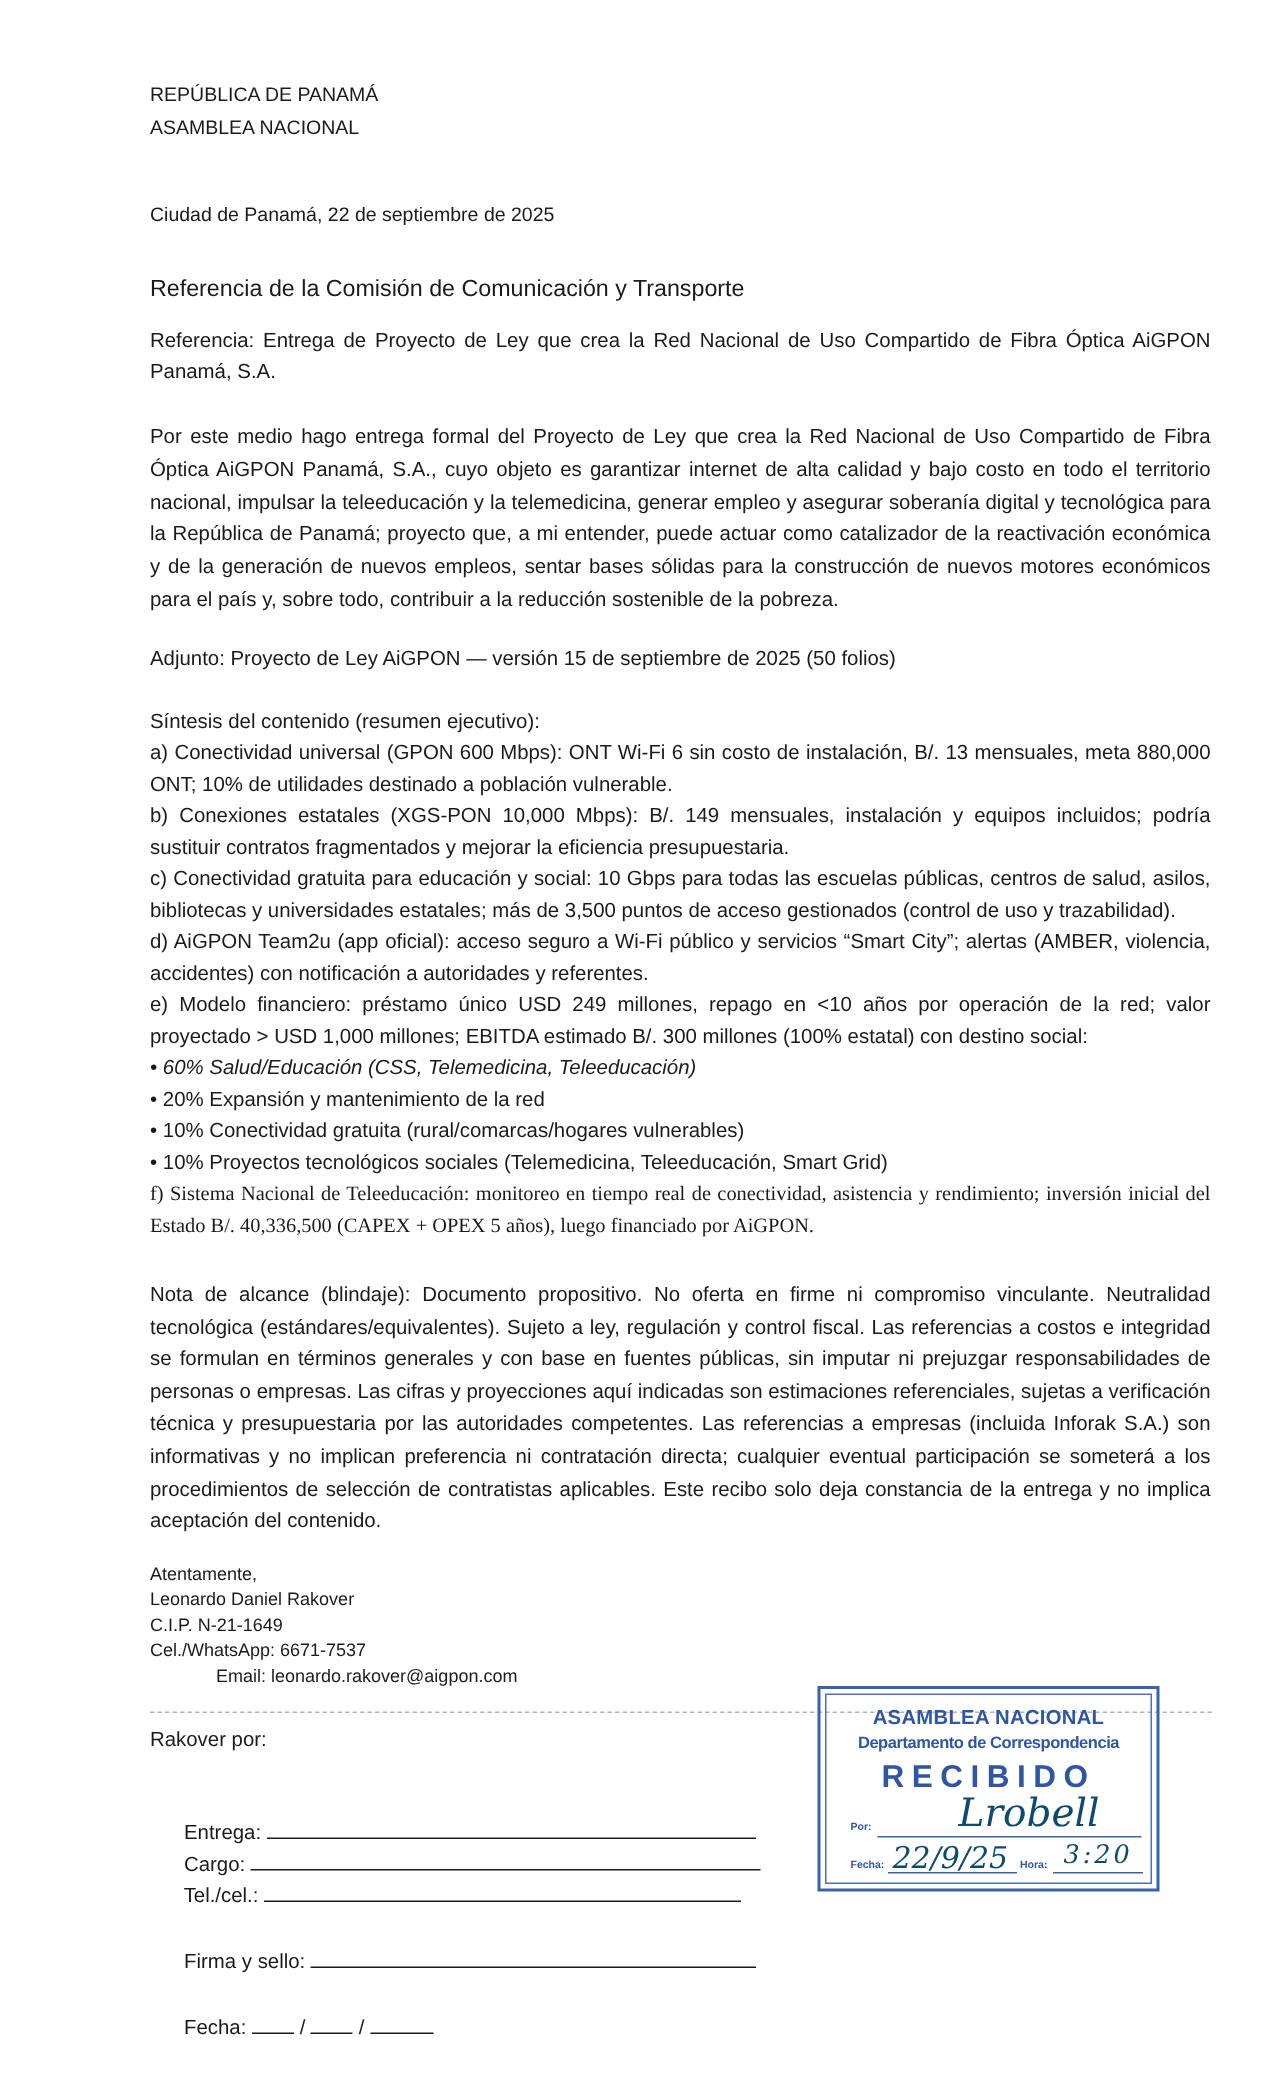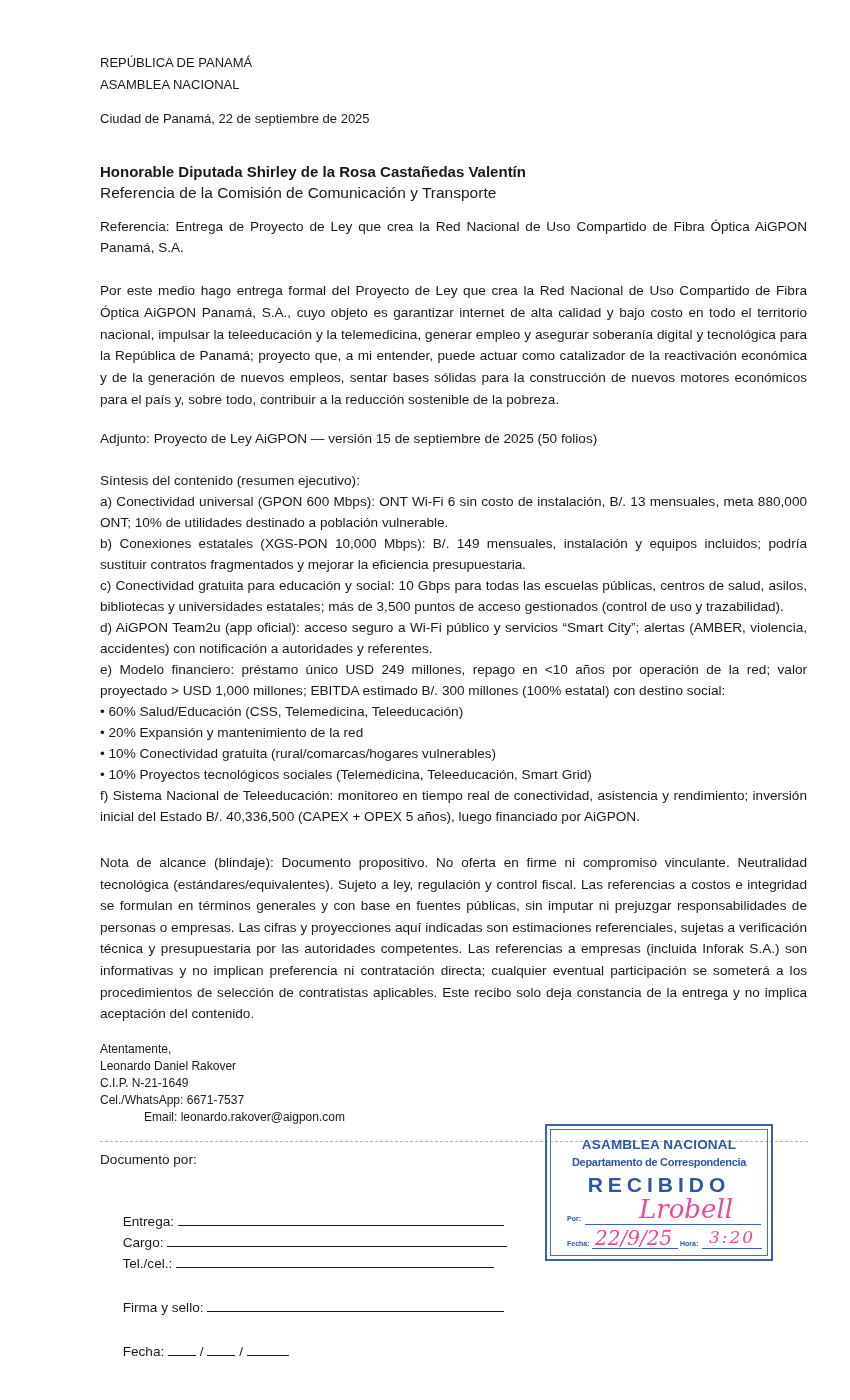--- a/index.html
+++ b/index.html
@@ -17,69 +17,68 @@
     .form-row { position: absolute; left: 100px; font-size: 13.6px; line-height: 20px; white-space: pre; }
     .blank { display: inline-block; border-bottom: 1px solid #1a1a1a; height: 14px; vertical-align: baseline; }
     .stamp { position: absolute; left: 545px; top: 1124px; width: 228px; height: 137px;
              border: 2px solid #3a62ad; color: #2f55a5; box-sizing: border-box; }
     .stamp-inner { position: absolute; left: 3px; top: 3px; right: 3px; bottom: 3px; border: 1.2px solid #4a70b8; }
     .stamp-title { position: absolute; left: 0; right: 0; top: 11px; text-align: center; font-weight: bold; font-size: 13.5px; letter-spacing: 0.2px; }
     .stamp-dept { position: absolute; left: 0; right: 0; top: 30px; text-align: center; font-weight: bold; font-size: 11px; letter-spacing: -0.3px; }
     .stamp-recibido { position: absolute; left: 0; right: 0; top: 47px; text-align: center; font-weight: bold; font-size: 21px; letter-spacing: 5px; }
     .stamp-label { position: absolute; font-size: 7px; font-weight: bold; }
     .stamp-line { position: absolute; border-bottom: 1px solid #3a62ad; }
-    .hand { position: absolute; font-family: "DejaVu Serif", serif; font-style: italic; color: #ec4899; }
+    .hand { position: absolute; font-family: "DejaVu Serif", serif; font-style: italic; color: #0c4a6e; }
   </style>
 </head>
 <body>
 
 <div class="page">
 
   <div class="txt header-line" style="top:52px;">REPÚBLICA DE PANAMÁ</div>
   <div class="txt header-line" style="top:74px;">ASAMBLEA NACIONAL</div>
 
-  <div class="txt header-line" style="top:108px;">Ciudad de Panamá, 22 de septiembre de 2025</div>
+  <div class="txt header-line" style="top:132px;">Ciudad de Panamá, 22 de septiembre de 2025</div>
 
-  <div class="txt addressee-name" style="top:161px;">Honorable Diputada Shirley de la Rosa Castañedas Valentín</div>
   <div class="txt addressee-title" style="top:182px;">Referencia de la Comisión de Comunicación y Transporte</div>
 
   <div class="txt just" style="top:216px;">Referencia: Entrega de Proyecto de Ley que crea la Red Nacional de Uso Compartido de Fibra Óptica AiGPON Panamá, S.A.</div>
 
   <div class="txt just" style="top:280px; line-height:21.8px;">Por este medio hago entrega formal del Proyecto de Ley que crea la Red Nacional de Uso Compartido de Fibra Óptica AiGPON Panamá, S.A., cuyo objeto es garantizar internet de alta calidad y bajo costo en todo el territorio nacional, impulsar la teleeducación y la telemedicina, generar empleo y asegurar soberanía digital y tecnológica para la República de Panamá; proyecto que, a mi entender, puede actuar como catalizador de la reactivación económica y de la generación de nuevos empleos, sentar bases sólidas para la construcción de nuevos motores económicos para el país y, sobre todo, contribuir a la reducción sostenible de la pobreza.</div>
 
   <div class="txt" style="top:428px;">Adjunto: Proyecto de Ley AiGPON — versión 15 de septiembre de 2025 (50 folios)</div>
 
   <div>
     <div class="txt" style="top:470px;">Síntesis del contenido (resumen ejecutivo):</div>
     <div class="txt just" style="top:491px;">a) Conectividad universal (GPON 600 Mbps): ONT Wi-Fi 6 sin costo de instalación, B/. 13 mensuales, meta 880,000 ONT; 10% de utilidades destinado a población vulnerable.</div>
     <div class="txt just" style="top:533px;">b) Conexiones estatales (XGS-PON 10,000 Mbps): B/. 149 mensuales, instalación y equipos incluidos; podría sustituir contratos fragmentados y mejorar la eficiencia presupuestaria.</div>
     <div class="txt just" style="top:575px;">c) Conectividad gratuita para educación y social: 10 Gbps para todas las escuelas públicas, centros de salud, asilos, bibliotecas y universidades estatales; más de 3,500 puntos de acceso gestionados (control de uso y trazabilidad).</div>
     <div class="txt just" style="top:617px;">d) AiGPON Team2u (app oficial): acceso seguro a Wi-Fi público y servicios “Smart City”; alertas (AMBER, violencia, accidentes) con notificación a autoridades y referentes.</div>
     <div class="txt just" style="top:659px;">e) Modelo financiero: préstamo único USD 249 millones, repago en &lt;10 años por operación de la red; valor proyectado &gt; USD 1,000 millones; EBITDA estimado B/. 300 millones (100% estatal) con destino social:</div>
-    <div class="txt" style="top:701px;">• 60% Salud/Educación (CSS, Telemedicina, Teleeducación)</div>
+    <div class="txt" style="top:701px;font-style:italic;">• 60% Salud/Educación (CSS, Telemedicina, Teleeducación)</div>
     <div class="txt" style="top:722px;">• 20% Expansión y mantenimiento de la red</div>
     <div class="txt" style="top:743px;">• 10% Conectividad gratuita (rural/comarcas/hogares vulnerables)</div>
     <div class="txt" style="top:764px;">• 10% Proyectos tecnológicos sociales (Telemedicina, Teleeducación, Smart Grid)</div>
-    <div class="txt just" style="top:785px;">f) Sistema Nacional de Teleeducación: monitoreo en tiempo real de conectividad, asistencia y rendimiento; inversión inicial del Estado B/. 40,336,500 (CAPEX + OPEX 5 años), luego financiado por AiGPON.</div>
+    <div class="txt just" style="top:785px;font-family:Liberation Serif, serif;">f) Sistema Nacional de Teleeducación: monitoreo en tiempo real de conectividad, asistencia y rendimiento; inversión inicial del Estado B/. 40,336,500 (CAPEX + OPEX 5 años), luego financiado por AiGPON.</div>
   </div>
 
   <div class="txt just" style="top:852px; line-height:21.6px;">Nota de alcance (blindaje): Documento propositivo. No oferta en firme ni compromiso vinculante. Neutralidad tecnológica (estándares/equivalentes). Sujeto a ley, regulación y control fiscal. Las referencias a costos e integridad se formulan en términos generales y con base en fuentes públicas, sin imputar ni prejuzgar responsabilidades de personas o empresas. Las cifras y proyecciones aquí indicadas son estimaciones referenciales, sujetas a verificación técnica y presupuestaria por las autoridades competentes. Las referencias a empresas (incluida Inforak S.A.) son informativas y no implican preferencia ni contratación directa; cualquier eventual participación se someterá a los procedimientos de selección de contratistas aplicables. Este recibo solo deja constancia de la entrega y no implica aceptación del contenido.</div>
 
   <div>
     <div class="txt small" style="top:1041px;">Atentamente,</div>
     <div class="txt small" style="top:1058px;">Leonardo Daniel Rakover</div>
     <div class="txt small" style="top:1075px;">C.I.P. N-21-1649</div>
     <div class="txt small" style="top:1092px;">Cel./WhatsApp: 6671-7537</div>
     <div class="txt small" style="top:1109px;margin-left:44px;">Email: leonardo.rakover@aigpon.com</div>
   </div>
 
   <div class="sep"></div>
 
   <div>
-    <div class="form-row" style="top:1150px;">Documento por:</div>
+    <div class="form-row" style="top:1150px;">Rakover por:</div>
 
     <div class="form-row" style="top:1191px;">
       <span>Entrega: </span><span class="blank" style="width:326px;"></span>
     </div>
     <div class="form-row" style="top:1212px;">
       <span>Cargo: </span><span class="blank" style="width:340px;"></span>
     </div>
     <div class="form-row" style="top:1233px;">
       <span>Tel./cel.: </span><span class="blank" style="width:318px;"></span>
     </div>

